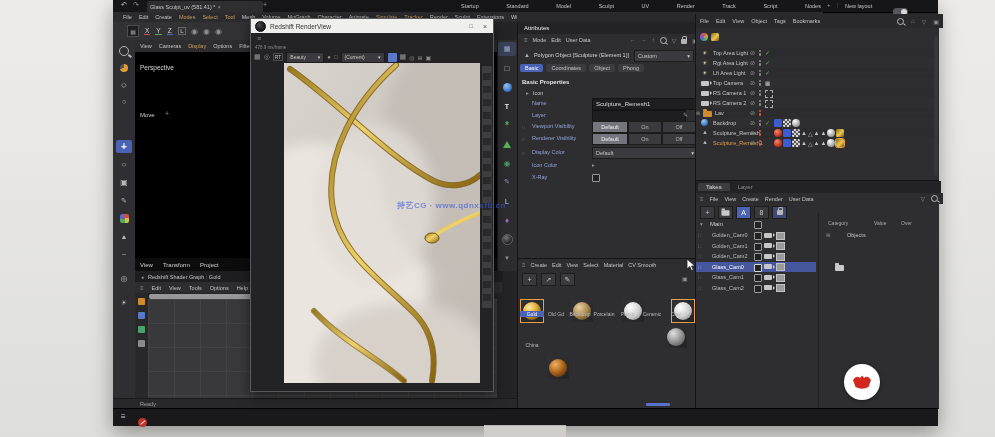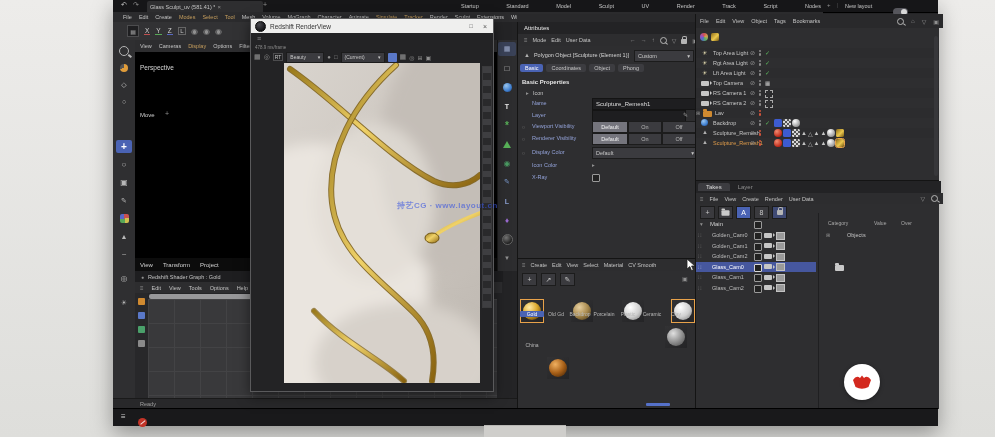--- a/index.html
+++ b/index.html
@@ -645,21 +645,21 @@
           <path d="M196,150 C170,160 150,170 146,178" stroke="url(#goldG)" stroke-width="4"></path>
           <path d="M30,248 C60,280 95,295 120,318" stroke="#7a5c12" stroke-width="6" opacity="0.7"></path>
           <path d="M30,248 C60,280 95,295 120,318" stroke="url(#goldG)" stroke-width="4"></path>
         </g>
         <ellipse cx="148" cy="175" rx="7" ry="5" fill="url(#goldG)" stroke="#6e5210" stroke-width="1"></ellipse>
       </svg>
     </div>
     <div class="a snaps" style="left:231px;top:47px;width:8px;height:240px;"></div>
   </div>
 
-  <div class="a wm t8 nw" style="left:284px;top:200px;z-index:6;">持艺CG · www.layout.cn</div>
+  <div class="a wm t8 nw" style="left:284px;top:200px;z-index:6;">持艺CG · www.qdnxxfb.cn</div>
 
   <div class="a" style="left:573px;top:258px;z-index:8;">
     <svg width="10" height="14" viewBox="0 0 10 14">
           <path d="M1,1 L1,11 L3.8,8.6 L5.5,12.6 L7.3,11.8 L5.6,8 L9,8 Z" fill="#fff" stroke="#222" stroke-width="0.8"></path>
         </svg>
   </div>
 
   <div class="a" style="left:0;top:408px;width:825px;height:17px;background:#19191b;border-top:1px solid #000;">
     <span class="a t8" style="left:8px;top:3px;color:#cfcfcf;">≡</span>
     <span class="redic a" style="left:25px;top:4px;"></span>

